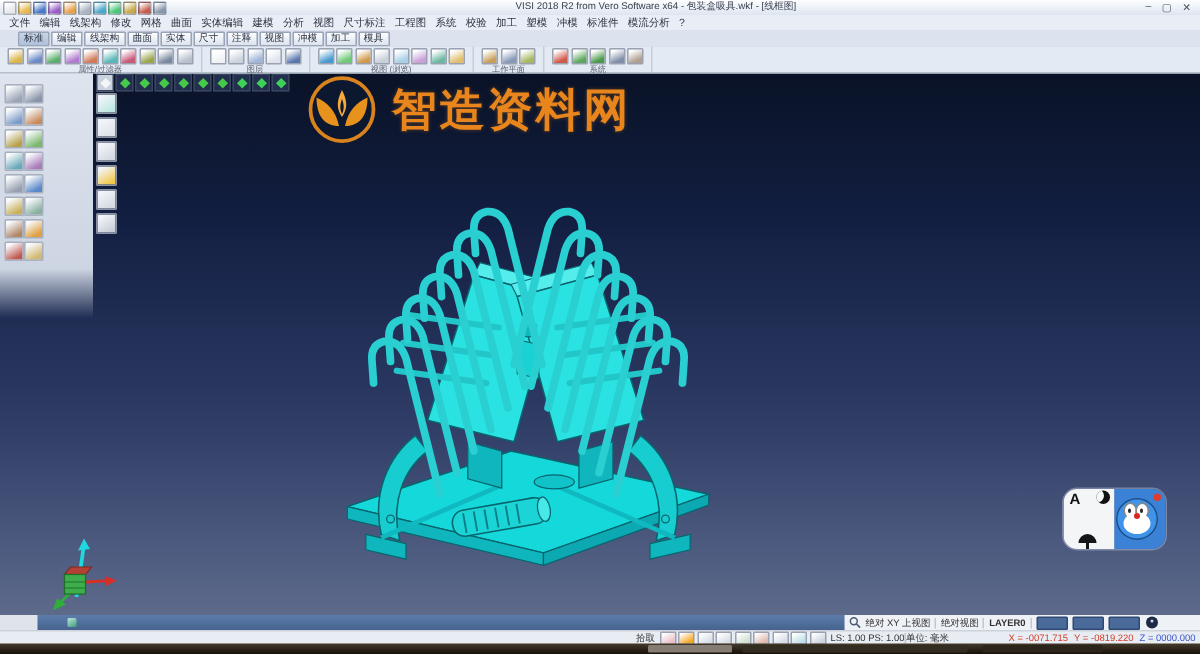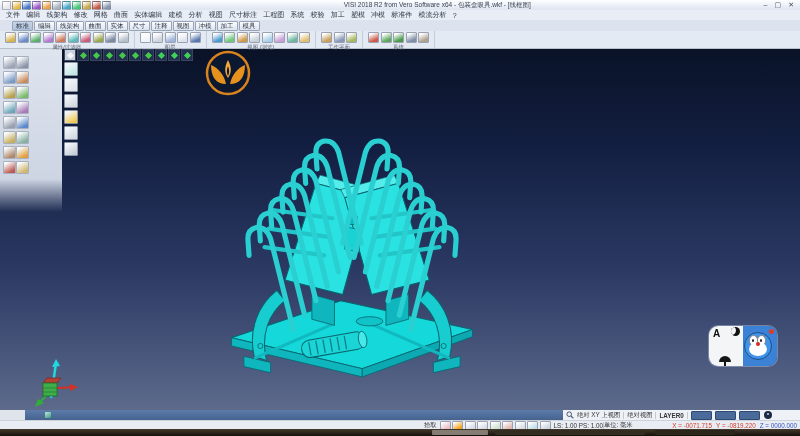--- a/index.html
+++ b/index.html
@@ -284,20 +284,21 @@
     </div>
 
   <div class="watermark">
     <svg width="46" height="46" viewBox="0 0 46 46">
       <circle cx="23" cy="23" r="21" fill="#0c1830" stroke="#d9831f" stroke-width="2.5"></circle>
       <path d="M21,34 C11,34 6,27 6,15 C13,18 19,24 21,34 Z" fill="#e8921e"></path>
       <path d="M25,34 C35,34 40,27 40,15 C33,18 27,24 25,34 Z" fill="#e8921e"></path>
       <path d="M23,10 C19.5,17 19,22 23,28 C27,22 26.5,17 23,10 Z" fill="#f5a83c"></path>
       <path d="M23,16 C21.5,20 21.5,23 23,26 C24.5,23 24.5,20 23,16 Z" fill="#0c1830"></path>
     </svg>
+    <span class="wm-text">智造资料网</span>
   </div>
 
   <svg class="model-svg" width="278" height="278" viewBox="0 0 270 270">
     <g stroke="#08656e" stroke-width="1">
 
       <polygon points="18,228 145,258 252,220 124,192" fill="#14d8da"></polygon>
       <polygon points="18,228 145,258 145,266 18,236" fill="#0fb6bd" stroke-width="0.8"></polygon>
       <polygon points="145,258 252,220 252,227 145,266" fill="#0ca9b2" stroke-width="0.8"></polygon>
 
       <path d="M62,182 C44,196 34,220 40,246 L52,250 C46,226 54,204 70,192 Z" fill="#17cdd0"></path>

